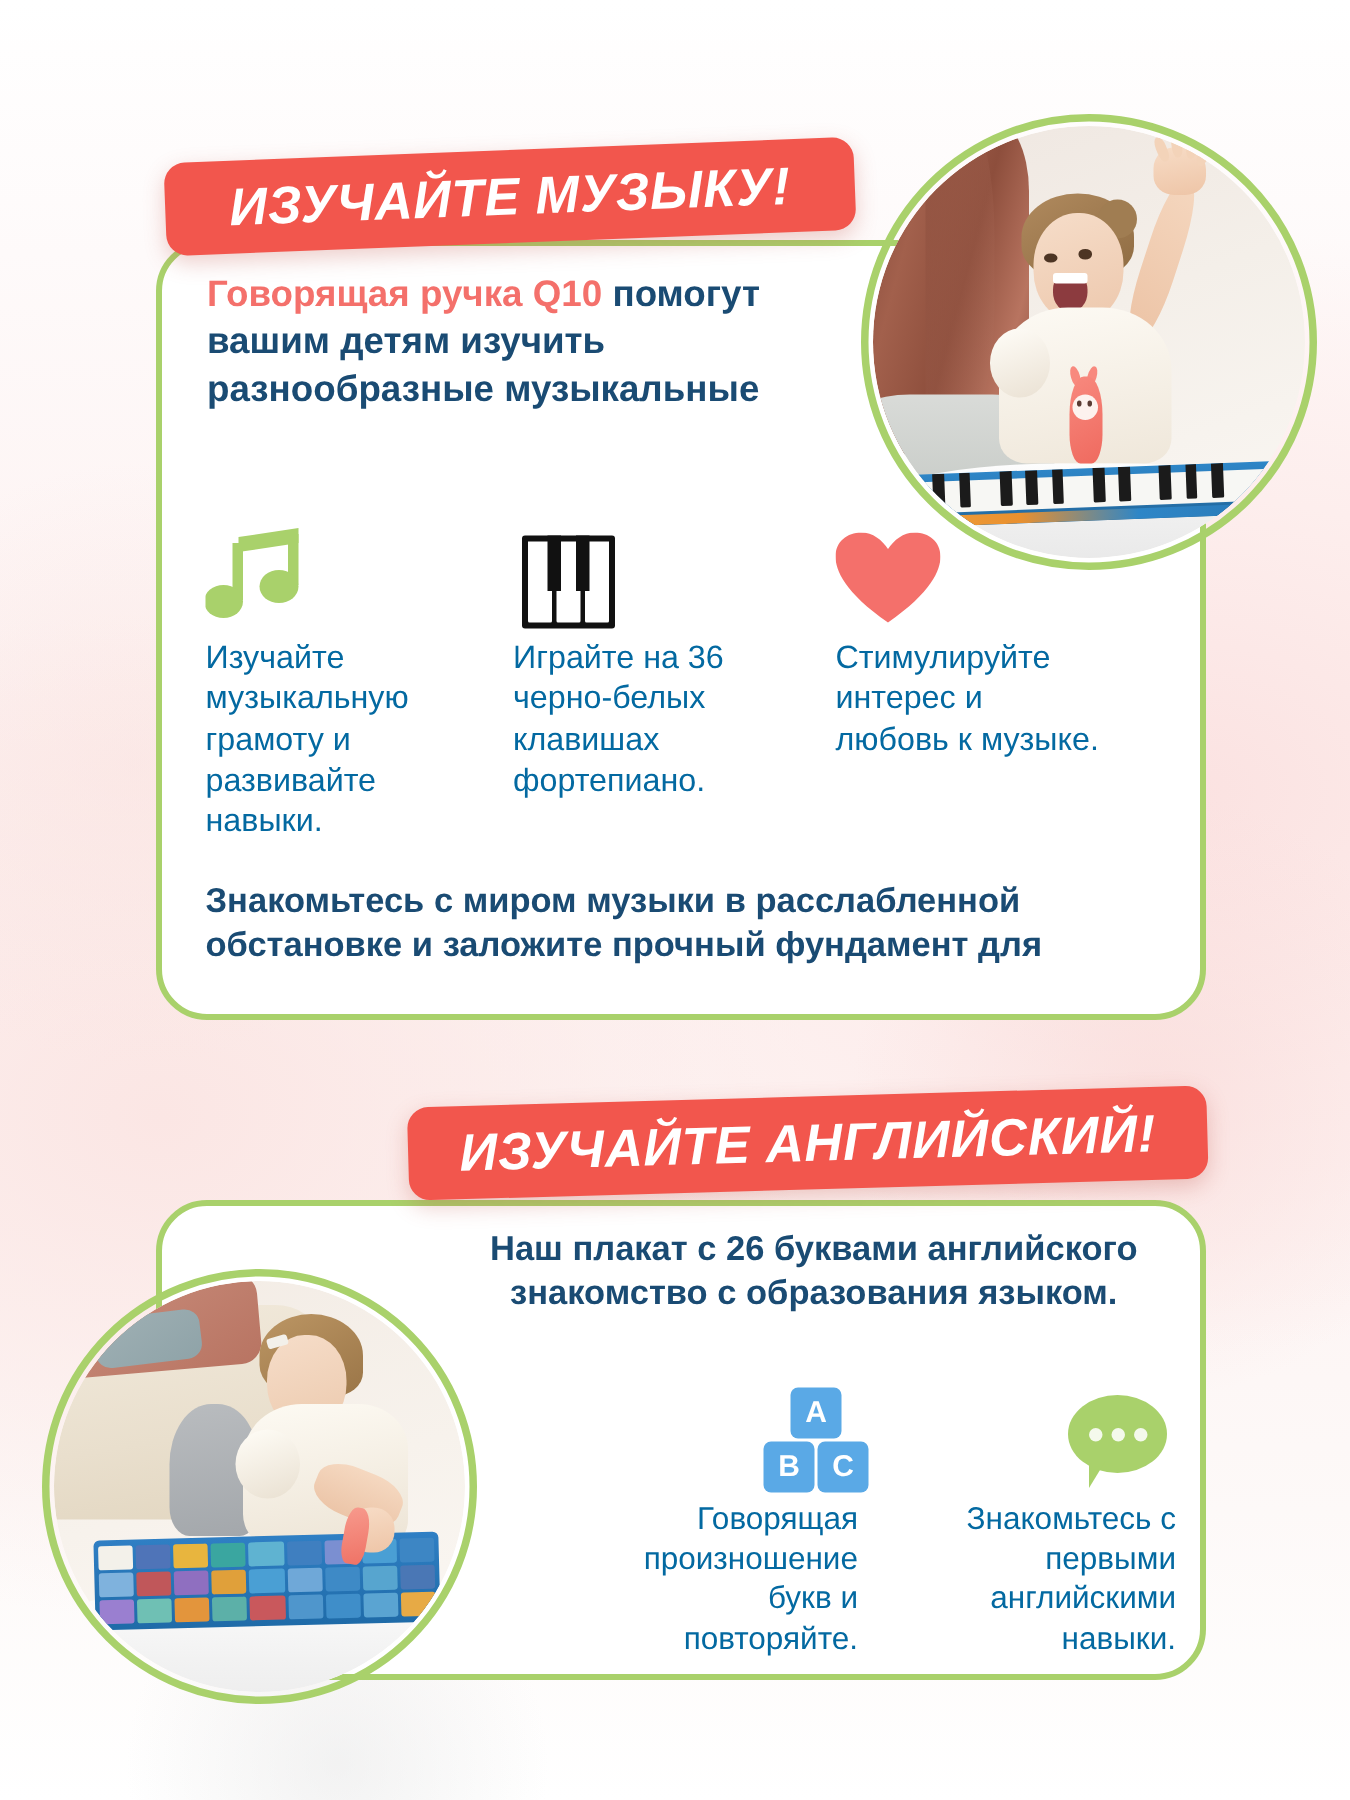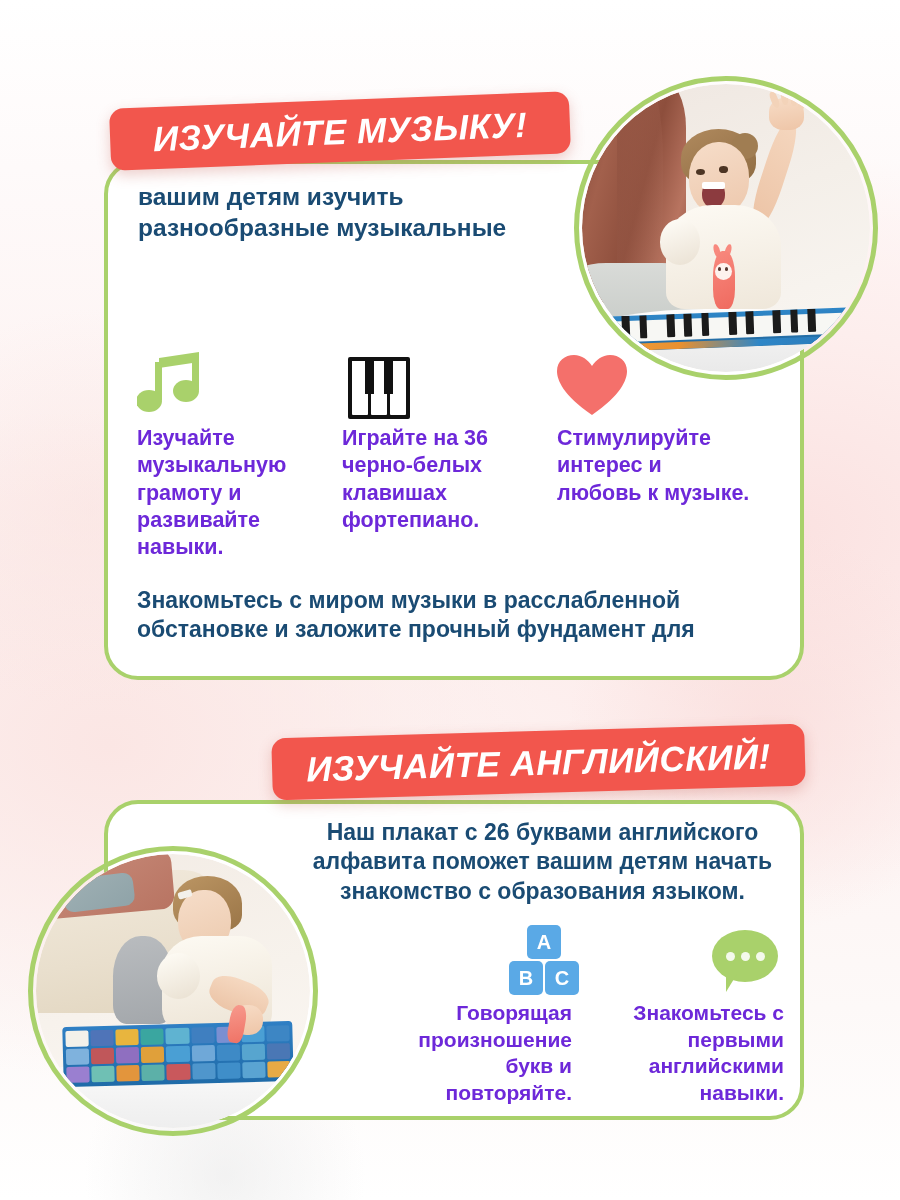--- a/index.html
+++ b/index.html
@@ -67,22 +67,22 @@
   .body-text {
     position: absolute;
     color: #1a4b73;
     font-weight: 700;
     line-height: 1.28;
   }
   .accent { color: #f4706b; }
 
   .feat-cap {
     position: absolute;
-    color: #6d28d9;
-    font-weight: 700;
+    color: #0369a1;
+    font-weight: 400;
     line-height: 1.27;
     font-size: 21.5px;
   }
 
   
   .photo-ring {
     position: absolute;
     border-radius: 50%;
     border: 5px solid #a9d16b;
     box-sizing: border-box;
@@ -288,20 +288,21 @@
       <div class="sc1-peneye l"></div>
       <div class="sc1-peneye r"></div>
     </div>
   </div>
 
   <div class="ribbon" style="left:110px; top:100px; width:460px; height:62px; transform:rotate(-2.2deg);">
     <span class="ribbon-text" style="font-size:35px;">ИЗУЧАЙТЕ МУЗЫКУ!</span>
   </div>
 
   <div class="body-text" style="left:138px; top:181px; width:420px; font-size:24.5px;">
+    <div><span class="accent">Говорящая ручка Q10</span><span> помогут</span></div>
     <div>вашим детям изучить</div>
     <div>разнообразные музыкальные</div>
   </div>
 
   <div class="icon-box" style="left:137px; top:352px; width:70px; height:62px;">
     <svg viewBox="0 0 70 62" width="70" height="62" aria-hidden="true">
       <path d="M22 6 L62 0 L62 10 L22 16 Z" fill="#a9d16b"></path>
       <rect x="18" y="10" width="7" height="38" fill="#a9d16b"></rect>
       <rect x="55" y="4" width="7" height="34" fill="#a9d16b"></rect>
       <ellipse cx="12" cy="49" rx="13" ry="11" fill="#a9d16b"></ellipse>
@@ -393,21 +394,20 @@
       <div class="sc2-pen"></div>
     </div>
   </div>
 
   <div class="ribbon" style="left:272px; top:731px; width:533px; height:62px; transform:rotate(-1.6deg);">
     <span class="ribbon-text" style="font-size:35px;">ИЗУЧАЙТЕ АНГЛИЙСКИЙ!</span>
   </div>
 
   <div class="body-text" style="left:290px; top:818px; width:505px; font-size:23px; text-align:center;">
     <div>Наш плакат с 26 буквами английского</div>
-    <div>алфавита поможет вашим детям начать</div>
     <div>знакомство с образования языком.</div>
   </div>
 
   <div class="abc-blocks" style="left:505px; top:925px; width:84px; height:70px;">
     <div class="abc-block" style="left:22px; top:0; width:34px; height:34px;">A</div>
     <div class="abc-block" style="left:4px; top:36px; width:34px; height:34px;">B</div>
     <div class="abc-block" style="left:40px; top:36px; width:34px; height:34px;">C</div>
   </div>
   <div class="feat-cap" style="left:368px; top:1000px; width:204px; text-align:right; white-space:pre-line; font-size:21px;">Говорящая
 произношение

